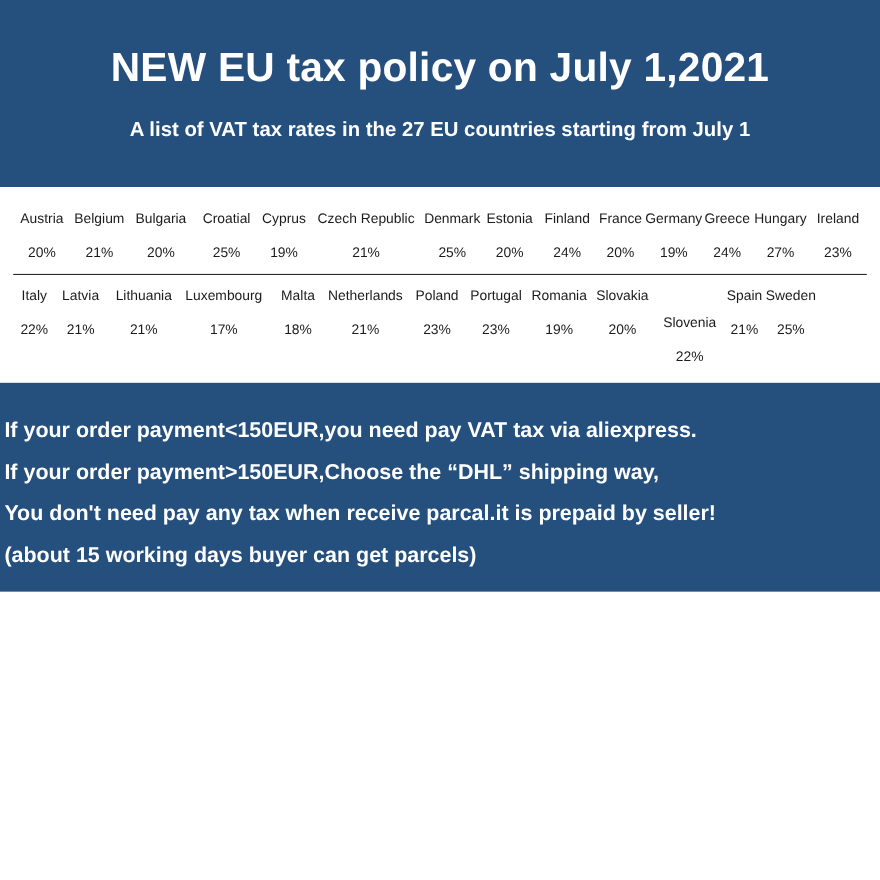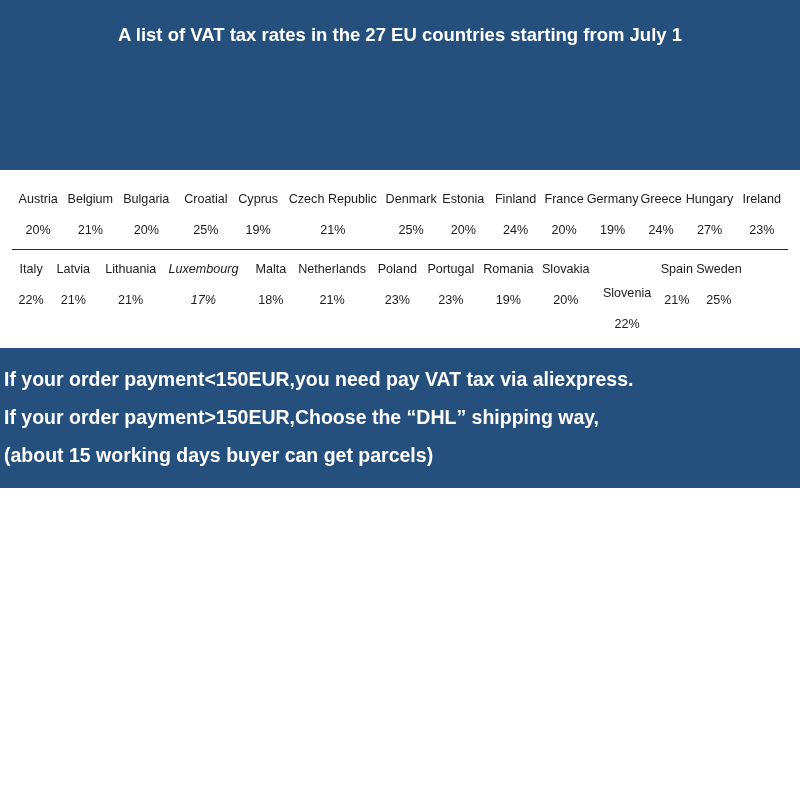--- a/index.html
+++ b/index.html
@@ -99,21 +99,21 @@
     border-top: 1.6px solid #2b2b2b;
     margin: 3px 0 4px 0;
     width: 776px;
   }
 
   
   .notice {
     background: #25507E;
     width: 800px;
     box-sizing: border-box;
-    padding: 12px 2px 14px 2px;
+    padding: 24px 2px 14px 2px;
     position: relative;
     z-index: 10;
   }
   .notice-line {
     color: #ffffff;
     font-size: 19.5px;
     font-weight: 700;
     line-height: 38px;
     padding-left: 2px;
     white-space: nowrap;
@@ -130,20 +130,21 @@
 </style>
 </head>
 <body>
 
 <div class="wm wm-a">DMAIDI</div>
 <div class="wm wm-b">DMAIDI</div>
 <div class="wm wm-c">DMAIDI</div>
 <div class="wm wm-d">DMAIDI</div>
 
 <div class="header">
+  <div class="header-title">NEW EU tax policy on July 1,2021</div>
   <div class="header-sub">A list of VAT tax rates in the 27 EU countries starting from July 1</div>
 </div>
 
 <div class="rates">
   <div class="rate-row" id="rates-row-1">
       <div class="rate-cell" style="width: 52.2308px;">
         <div class="rate-country">Austria</div>
         <div class="rate-value">20%</div>
       </div>
       <div class="rate-cell" style="width: 52.2308px; text-align: right;">
@@ -206,21 +207,21 @@
         <div class="rate-value">22%</div>
       </div>
       <div class="rate-cell" style="width: 45.9574px;">
         <div class="rate-country">Latvia</div>
         <div class="rate-value">21%</div>
       </div>
       <div class="rate-cell" style="width: 68.9362px;">
         <div class="rate-country">Lithuania</div>
         <div class="rate-value">21%</div>
       </div>
-      <div class="rate-cell" style="width: 76.5957px; font-style: italic;">
+      <div class="rate-cell" style="width: 76.5957px;">
         <div class="rate-country">Luxembourg</div>
         <div class="rate-value">17%</div>
       </div>
       <div class="rate-cell" style="width: 38.2979px; margin-left: 10px;">
         <div class="rate-country">Malta</div>
         <div class="rate-value">18%</div>
       </div>
       <div class="rate-cell" style="width: 84.2553px;">
         <div class="rate-country">Netherlands</div>
         <div class="rate-value">21%</div>
@@ -252,20 +253,21 @@
       <div class="rate-cell" style="width: 45.9574px;">
         <div class="rate-country">Sweden</div>
         <div class="rate-value">25%</div>
       </div>
     </div>
 </div>
 
 <div class="notice">
   <div class="notice-line">If your order payment&lt;150EUR,you need pay VAT tax via aliexpress.</div>
   <div class="notice-line">If your order payment&gt;150EUR,Choose the “DHL” shipping way,</div>
+  <div class="notice-line">You don't need pay any tax when receive parcal.it is prepaid by seller!</div>
   <div class="notice-line">(about 15 working days buyer can get parcels)</div>
 </div>
 
 <div class="form-area">
 
   
 
   
 
   

